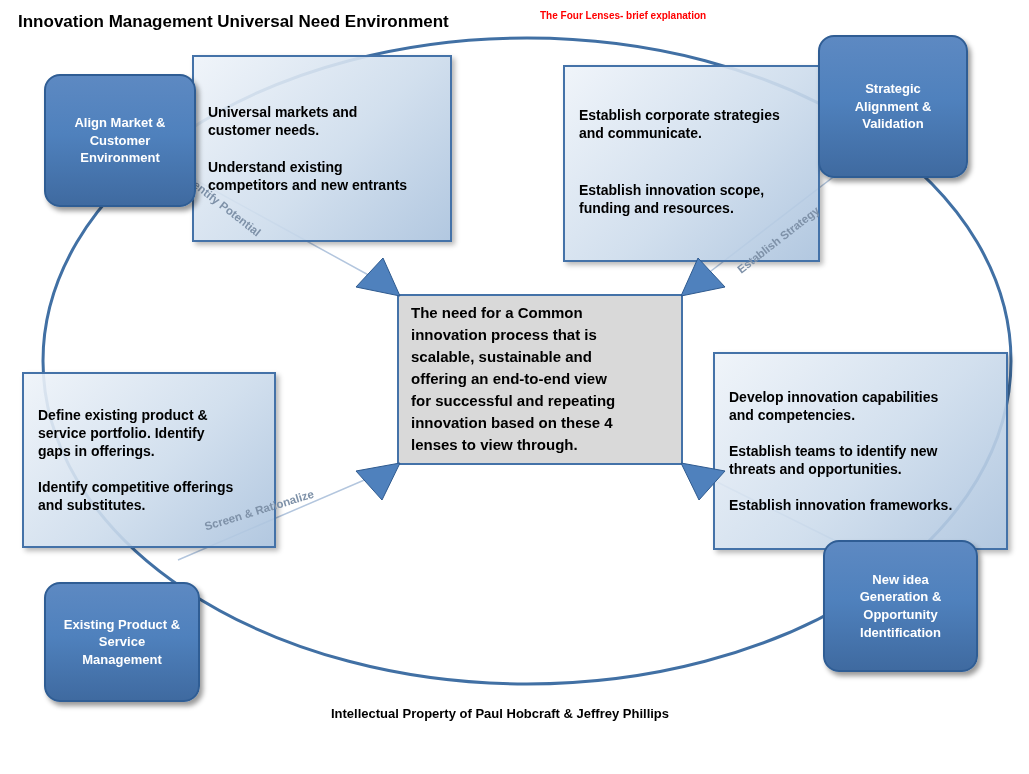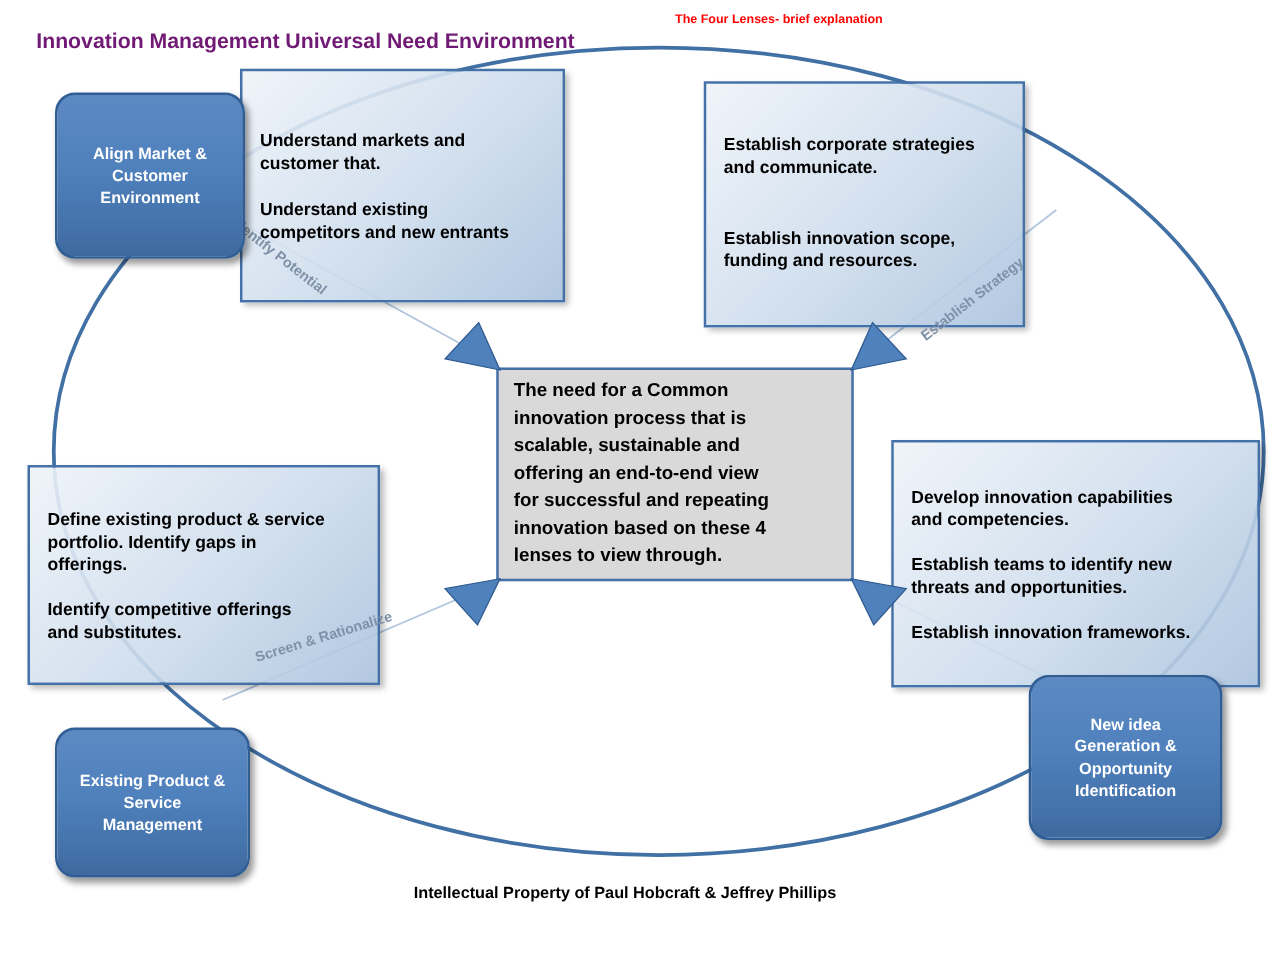--- a/index.html
+++ b/index.html
@@ -5,21 +5,21 @@
   html,body{margin:0;padding:0;background:#fff;}
   .canvas{
     position:relative;width:1029px;height:774px;background:#ffffff;
     font-family:"Liberation Sans",sans-serif;overflow:hidden;
   }
   svg.layer{position:absolute;left:0;top:0;width:1029px;height:774px;pointer-events:none;}
   svg.under{z-index:1;}
   svg.over{z-index:5;}
 
   .page-title{
-    position:absolute;left:14px;top:8px;margin:15px;font-size:17px;font-weight:bold;color:#701a75;z-index:6;
+    position:absolute;left:14px;top:8px;margin:4px;font-size:17px;font-weight:bold;color:#000000;z-index:6;
   }
   .page-subtitle{
     position:absolute;left:540px;top:10px;font-size:10px;font-weight:bold;color:#ff0000;z-index:6;white-space:nowrap;
   }
 
   .node{
     position:absolute;z-index:4;border-radius:16px;
     background:linear-gradient(180deg,#5d89c2 0%,#4f81bd 45%,#3f6aa0 100%);
     border:2px solid #2f5d94;
     box-shadow:3px 4px 5px rgba(0,0,0,0.40);
@@ -36,21 +36,21 @@
     position:absolute;z-index:2;box-sizing:border-box;
     background:linear-gradient(135deg,rgba(238,243,249,0.90) 0%,rgba(205,220,236,0.90) 55%,rgba(170,194,221,0.90) 100%);
     border:2px solid #4472a8;
     box-shadow:3px 3px 5px rgba(0,0,0,0.28);
     color:#000;font-size:14px;font-weight:bold;line-height:1.3;
     display:flex;flex-direction:column;justify-content:center;gap:18px;
   }
   .gbox p{margin:0;}
   .gbox-tl{left:192px;top:55px;width:260px;height:187px;padding:0 31px 0 14px;}
   .gbox-tr{left:563px;top:65px;width:257px;height:197px;padding:0 28px 4px 14px;gap:38px;}
-  .gbox-bl{left:22px;top:372px;width:282px;height:176px;padding:0 40px 0 14px;align-items:center;}
+  .gbox-bl{left:22px;top:372px;width:254px;height:176px;padding:0 40px 0 14px;align-items:center;}
   .gbox-br{left:713px;top:352px;width:295px;height:198px;padding:0 40px 0 14px;}
 
   .center-box{
     position:absolute;z-index:4;left:397px;top:294px;width:286px;height:171px;box-sizing:border-box;
     background:#d9d9d9;border:2px solid #4472a8;
     color:#000;font-size:15px;font-weight:bold;line-height:1.47;
     padding:6px 58px 6px 12px;
   }
 
   .conn-label{
@@ -76,21 +76,21 @@
     <line x1="150" y1="155" x2="383" y2="283" stroke="#b3c6de" stroke-width="1.5"></line>
     <line x1="845" y1="168" x2="698" y2="281" stroke="#b3c6de" stroke-width="1.5"></line>
     <line x1="178" y1="560" x2="383" y2="472" stroke="#b3c6de" stroke-width="1.5"></line>
     <line x1="858" y1="552" x2="697" y2="472" stroke="#b3c6de" stroke-width="1.5"></line>
   </svg>
 
   <h1 class="page-title">Innovation Management Universal Need Environment</h1>
   <div class="page-subtitle">The Four Lenses- brief explanation</div>
 
   <div class="gbox gbox-tl">
-    <p>Understand markets and customer that.</p>
+    <p>Universal markets and customer needs.</p>
     <p>Understand existing competitors and new entrants</p>
   </div>
   <div class="gbox gbox-tr">
     <p>Establish corporate strategies and communicate.</p>
     <p>Establish innovation scope, funding and resources.</p>
   </div>
   <div class="gbox gbox-bl">
     <p>Define existing product &amp; service portfolio.  Identify gaps in offerings.</p>
     <p>Identify competitive offerings and substitutes.</p>
   </div>
@@ -99,20 +99,23 @@
     <p>Establish teams to identify new threats and opportunities.</p>
     <p>Establish innovation frameworks.</p>
   </div>
 
   <span class="conn-label lbl-tl">Identify Potential</span>
   <span class="conn-label lbl-tr">Establish Strategy</span>
   <span class="conn-label lbl-bl">Screen &amp; Rationalize</span>
 
   <div class="node node-tl">
     <span>Align Market &amp; Customer Environment</span>
+  </div>
+  <div class="node node-tr">
+    <span>Strategic Alignment &amp; Validation</span>
   </div>
   <div class="node node-bl">
     <span>Existing Product &amp; Service Management</span>
   </div>
   <div class="node node-br">
     <span>New idea Generation &amp; Opportunity Identification</span>
   </div>
 
   <div class="center-box">
     <span>The need for a Common innovation process that is scalable, sustainable and offering an end-to-end view for successful and repeating innovation based on these 4 lenses to view through.</span>

